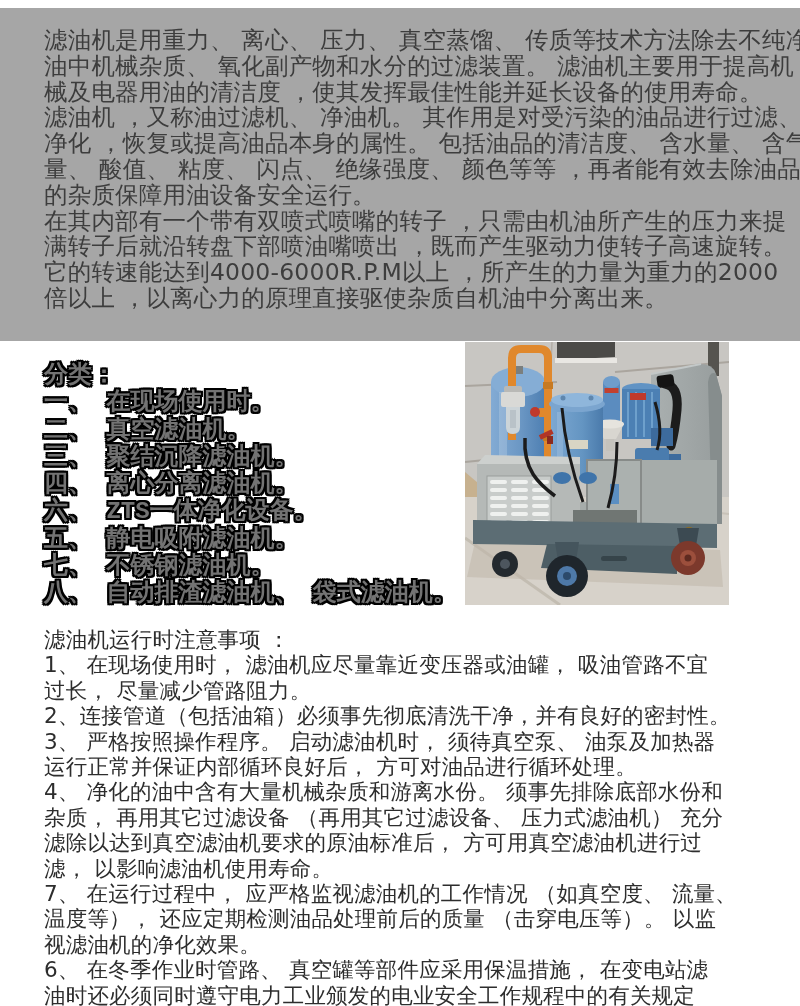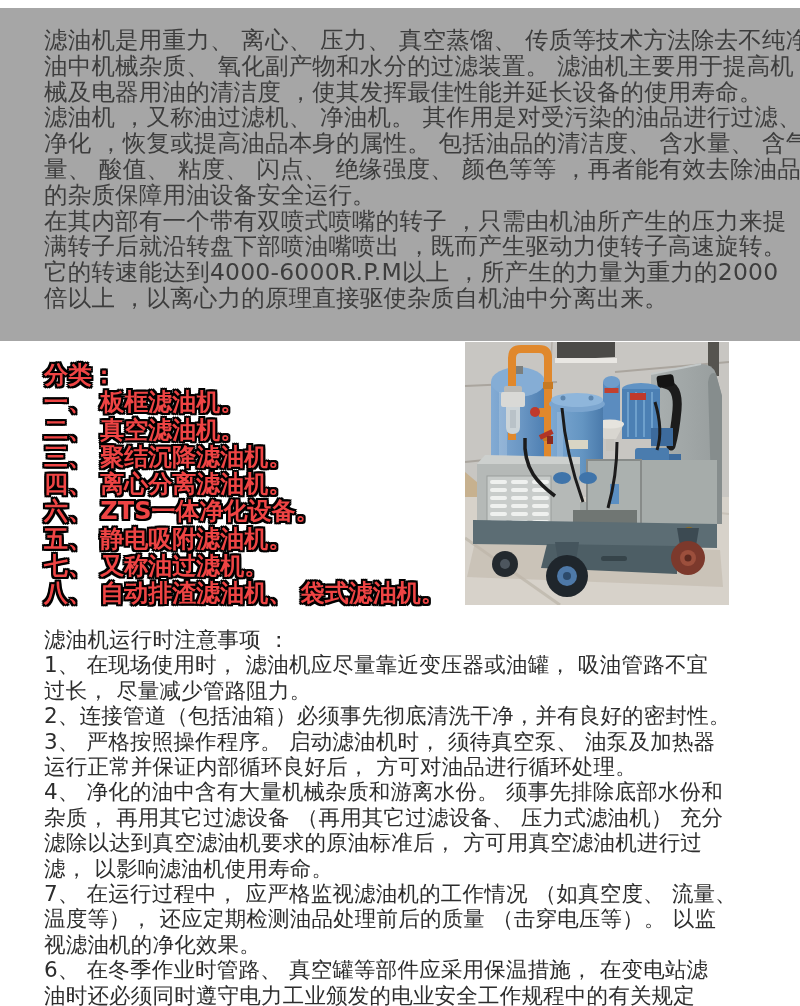--- a/index.html
+++ b/index.html
@@ -16,26 +16,27 @@
   .intro-text{
     position:absolute;left:44px;top:20px;width:722px;
     font-size:23.5px;line-height:25.8px;color:#3d3d3d;
     letter-spacing:0.2px;
   }
   .intro-text .line{white-space:nowrap;}
   
   .classification{
     position:absolute;left:44px;top:362px;width:410px;
     font-size:24px;line-height:27.3px;font-weight:bold;
-    color:#ef4444;
+    color:#737373;
     text-shadow:
       -2px -2px 0 #000, 2px -2px 0 #000,
       -2px  2px 0 #000, 2px  2px 0 #000,
       -2px  0   0 #000, 2px  0   0 #000,
        0   -2px 0 #000, 0    2px 0 #000;
+    font-family: Liberation Mono, monospace;
   }
   .classification .line{white-space:nowrap;}
   
   .photo{
     position:absolute;left:465px;top:342px;width:264px;height:263px;
   }
   
   .notes{
     position:absolute;left:44px;top:620px;width:730px;
     font-size:21.5px;line-height:25.4px;color:#2d2d2d;
@@ -60,27 +61,27 @@
       <div class="line">的杂质保障用油设备安全运行。</div>
       <div class="line">在其内部有一个带有双喷式喷嘴的转子 ，只需由机油所产生的压力来提</div>
       <div class="line">满转子后就沿转盘下部喷油嘴喷出 ，既而产生驱动力使转子高速旋转。</div>
       <div class="line">它的转速能达到4000-6000R.P.M以上 ，所产生的力量为重力的2000</div>
       <div class="line">倍以上 ，以离心力的原理直接驱使杂质自机油中分离出来。</div>
     </div>
   </div>
 
   <div class="classification">
     <div class="line">分类：</div>
-    <div class="line">一、 板框滤油机。</div>
+    <div class="line">一、 在现场使用时。</div>
     <div class="line">二、 真空滤油机。</div>
     <div class="line">三、 聚结沉降滤油机。</div>
     <div class="line">四、 离心分离滤油机。</div>
     <div class="line">六、 ZTS一体净化设备。</div>
     <div class="line">五、 静电吸附滤油机。</div>
-    <div class="line">七、 又称油过滤机。</div>
+    <div class="line">七、 不锈钢滤油机。</div>
     <div class="line">八、 自动排渣滤油机、 袋式滤油机。</div>
   </div>
 
   <div class="photo">
     <svg width="264" height="263" viewBox="0 0 264 263" xmlns="http://www.w3.org/2000/svg">
       <defs>
         <linearGradient id="tankGrad" x1="0" y1="0" x2="1" y2="0">
           <stop offset="0" stop-color="#83abd4"></stop>
             <stop offset="0.55" stop-color="#6b97c4"></stop>
             <stop offset="1" stop-color="#4e7fb2"></stop>

